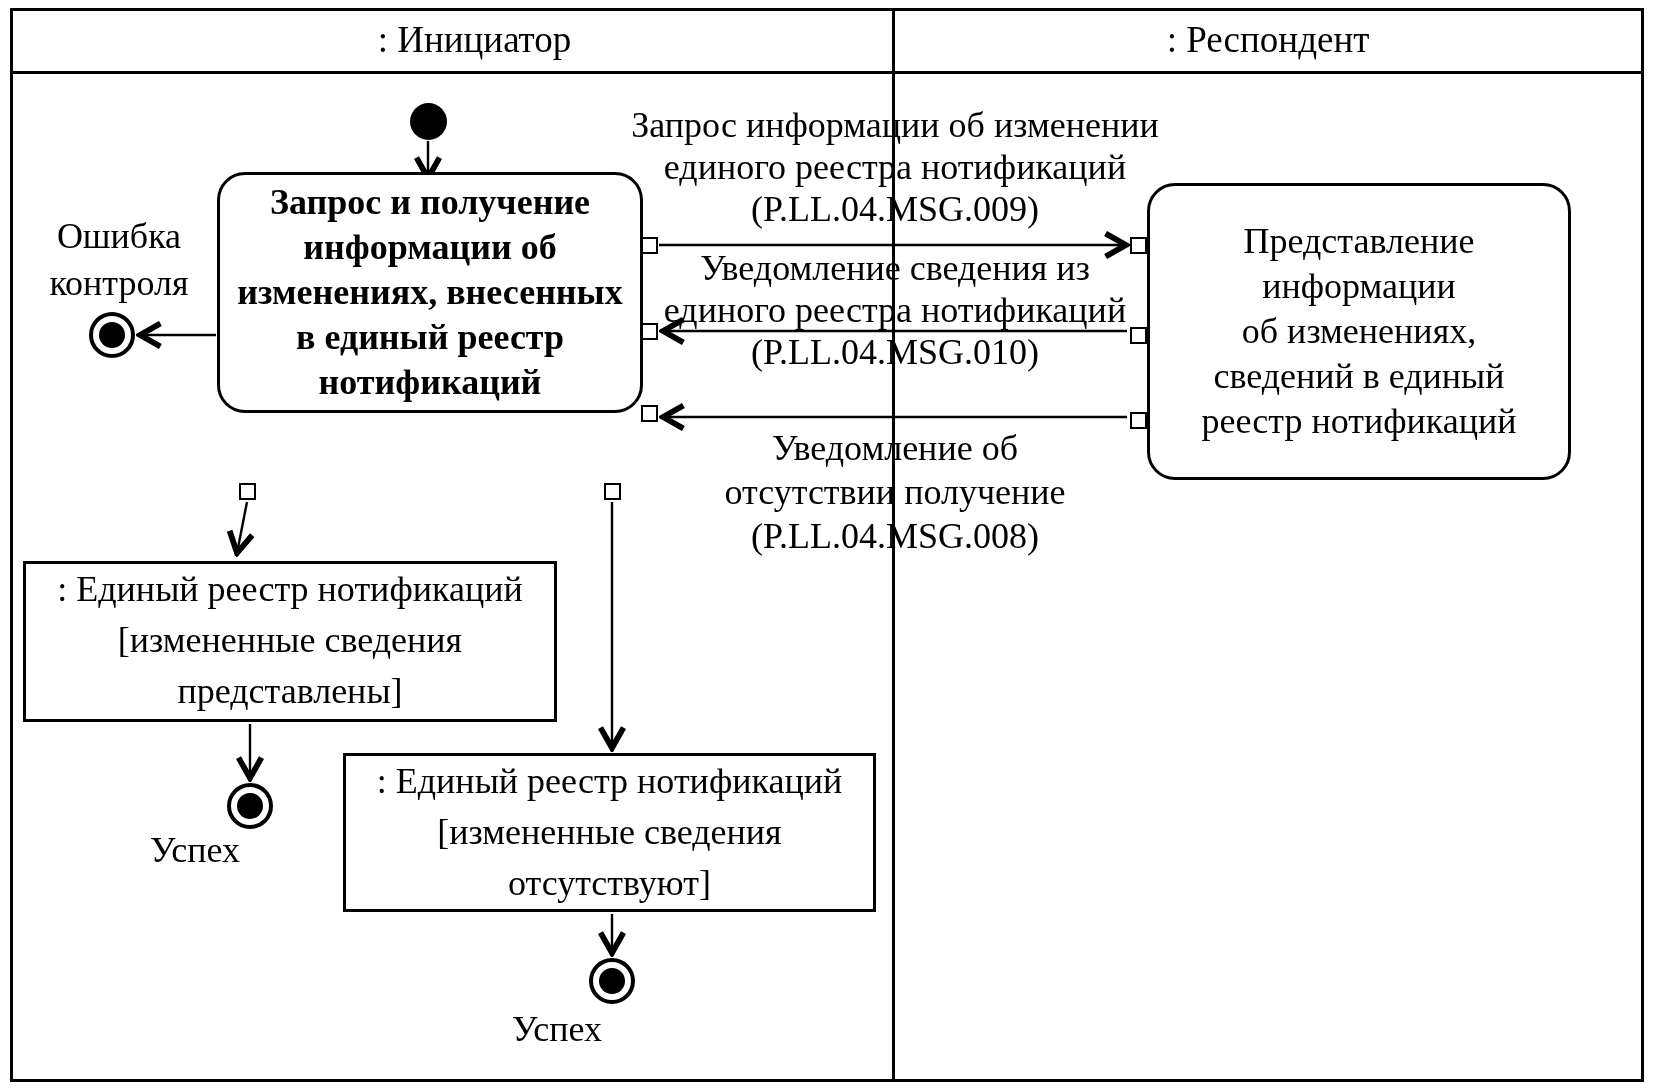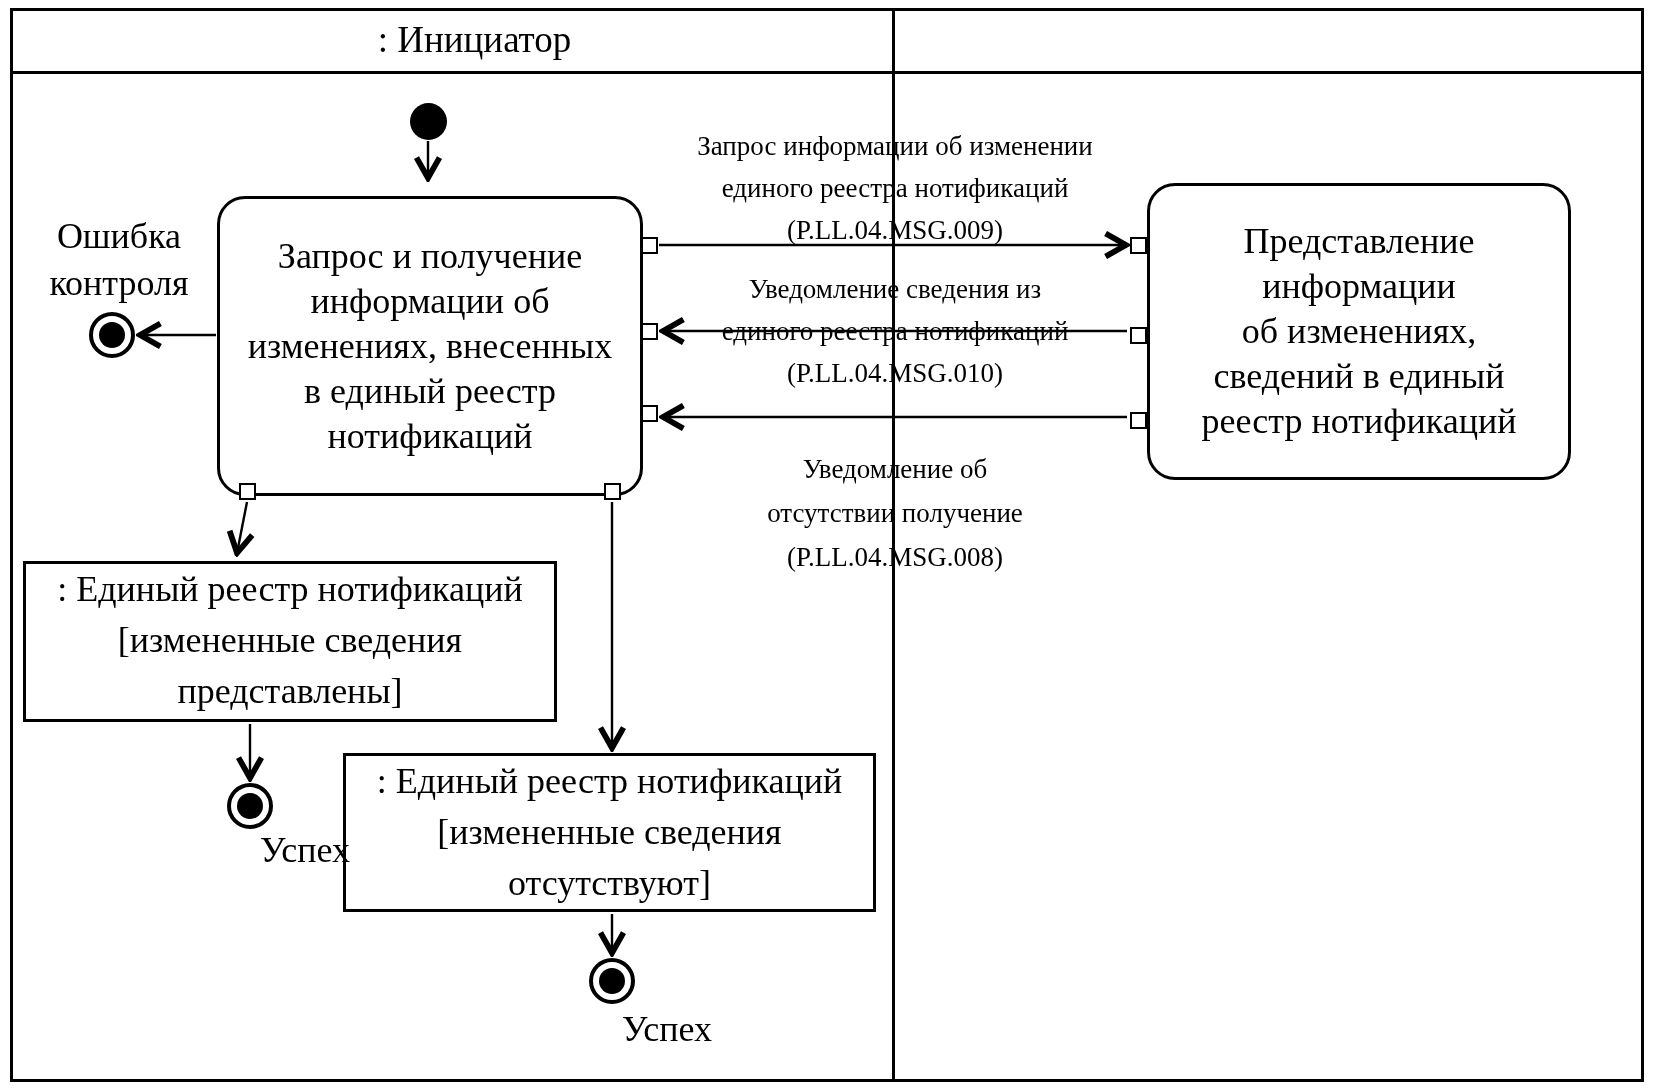--- a/index.html
+++ b/index.html
@@ -29,55 +29,56 @@
   .fn-error   { left:89px;  top:312px; width:46px; height:46px; }
   .fn-succ-l  { left:227px; top:783px; width:46px; height:46px; }
   .fn-succ-c  { left:589px; top:958px; width:46px; height:46px; }
 
   
   .activity {
     border:3px solid #000; border-radius:28px; background:#fff;
     display:flex; align-items:center; justify-content:center;
     font-size:36px; line-height:45px;
   }
-  .act-init { left:217px; top:196px; width:426px; height:300px; }
+  .act-init { left:217px; top:172px; width:426px; height:241px;font-weight:bold; }
   .act-resp { left:1147px; top:183px; width:424px; height:297px; }
 
   
   .objbox {
     border:3px solid #000; background:#fff;
     display:flex; align-items:flex-start; justify-content:center;
     font-size:36px; line-height:51px;
   }
   .obj-provided { left:23px;  top:561px; width:534px; height:161px; }
   .obj-absent   { left:343px; top:753px; width:533px; height:159px; }
 
   
   .pin { width:17px; height:17px; border:2px solid #000; background:#fff; }
 
   
-  .msg { font-size:27px; line-height:42px; left:593px; width:604px;margin-top:21px; }
+  .msg { font-size:36px; line-height:42px; left:593px; width:604px; }
   .msg-3 { line-height:44px; }
   .err-label { left:19px; top:213px; width:200px; font-size:36px; line-height:47px; }
-  .succ-label { width:200px; font-size:36px; line-height:44px; text-align:right; }
+  .succ-label { width:200px; font-size:36px; line-height:44px; text-align:left; }
   .succ-label.l { left:150px; top:828px; }
   .succ-label.c { left:512px; top:1007px; }
 
   svg.connectors { position:absolute; left:0; top:0; width:1654px; height:1090px; pointer-events:none; }
   svg.connectors path { stroke:#000; stroke-width:2.4; fill:none; }
 </style>
 </head>
 <body>
 
 <div class="diagram">
 
   <div class="abs frame"></div>
   <div class="abs header-sep"></div>
   <div class="abs lane-div"></div>
   <div class="abs lane-title left">: Инициатор</div>
+  <div class="abs lane-title right">: Респондент</div>
 
   <svg class="connectors" viewBox="0 0 1654 1090">
     <defs>
       <marker id="ah" viewBox="0 0 12 12" refX="10.5" refY="6" markerWidth="12" markerHeight="12" orient="auto" markerUnits="strokeWidth">
         <path d="M 2 1.2 L 10.5 6 L 2 10.8" fill="none" stroke="#000" stroke-width="1.6"></path>
       </marker>
     </defs>
     <path d="M 428 141 L 428 178" marker-end="url(#ah)"></path>
     <path d="M 659 245 L 1126 245" marker-end="url(#ah)"></path>
     <path d="M 1127 331 L 663 331" marker-end="url(#ah)"></path>

